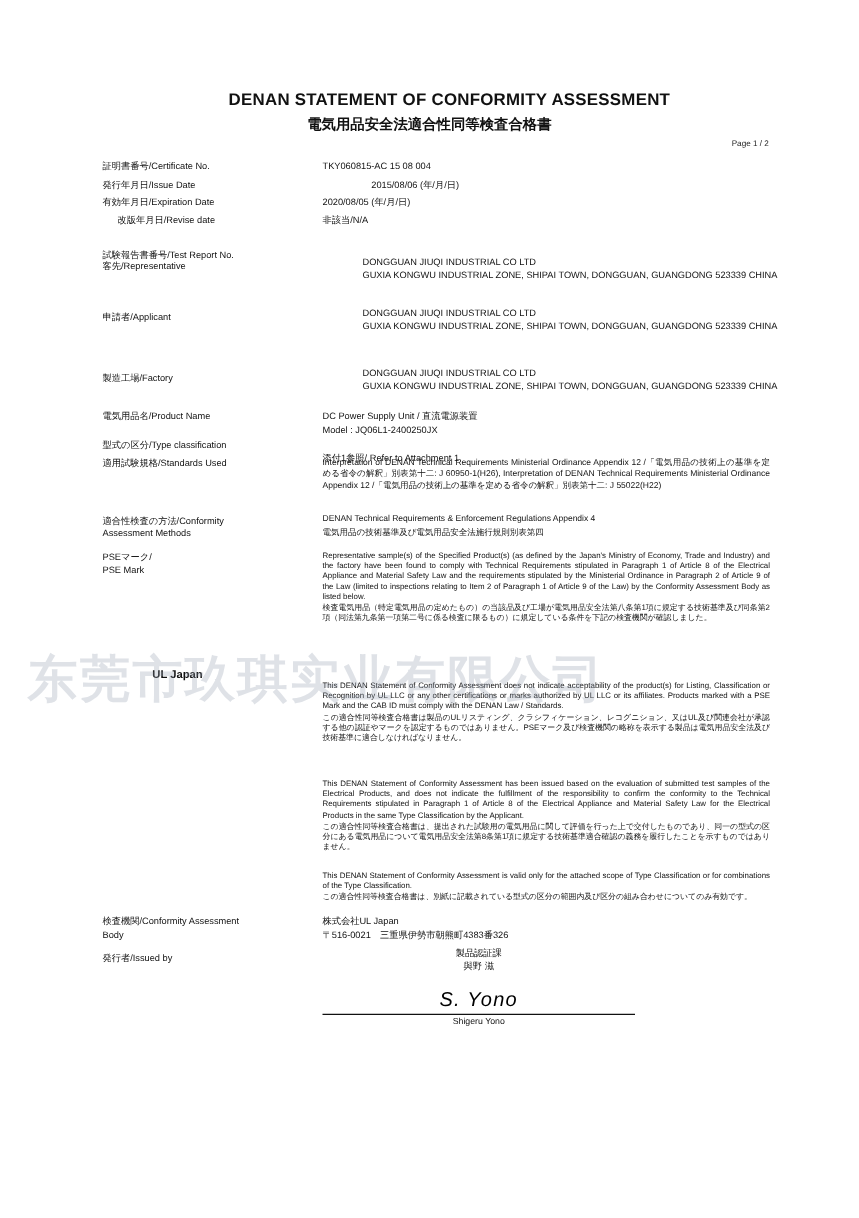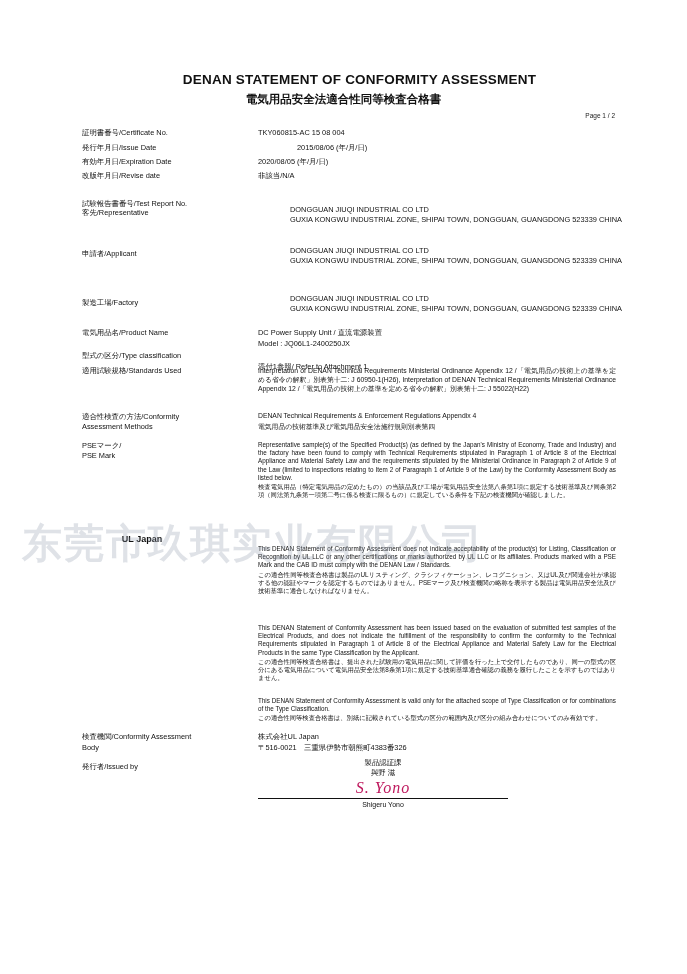--- a/index.html
+++ b/index.html
@@ -137,25 +137,25 @@
   }
   .sig-name {
     text-align: center;
     width: 250px;
     font-size: 7.4px;
     line-height: 1.4;
   }
   .sig-script {
     width: 250px;
     text-align: center;
-    font-family: Liberation Serif, serif;
+    font-family: Liberation Sans, sans-serif;
     font-style: italic;
     font-size: 16px;
-    color: #be185d;
-    margin-top: 0;
+    color: #000000;
+    margin-top: 13px;
     letter-spacing: 1px;
   }
   .sig-line {
     width: 250px;
     border-bottom: 1px solid #111;
     margin-top: 1px;
   }
   .sig-printed {
     width: 250px;
     text-align: center;
@@ -217,21 +217,21 @@
 
   <div class="label" style="top:128px;">証明書番号/Certificate No.</div>
   <div class="value" style="top:128px;">TKY060815-AC 15 08 004</div>
 
   <div class="label" style="top:143px;">発行年月日/Issue Date</div>
   <div class="value" style="top:143px;margin-left:39px;">2015/08/06 (年/月/日)</div>
 
   <div class="label" style="top:157px;">有効年月日/Expiration Date</div>
   <div class="value" style="top:157px;">2020/08/05 (年/月/日)</div>
 
-  <div class="label" style="top:171px;">改版年月日/Revise date</div>
+  <div class="label" style="top:171px;margin-left:12px;">改版年月日/Revise date</div>
   <div class="value" style="top:171px;">非該当/N/A</div>
 
   <div class="label" style="top:199px;">試験報告書番号/Test Report No.</div>
 
   <div class="label" style="top:208px;">客先/Representative</div>
   <div class="value value-wide" style="top:205px;">DONGGUAN JIUQI INDUSTRIAL CO LTD</div>
   <div class="value value-wide" style="top:215px;">GUXIA KONGWU INDUSTRIAL ZONE, SHIPAI TOWN, DONGGUAN, GUANGDONG 523339 CHINA</div>
 
   <div class="label" style="top:249px;">申請者/Applicant</div>
   <div class="value value-wide" style="top:246px;">DONGGUAN JIUQI INDUSTRIAL CO LTD</div>

